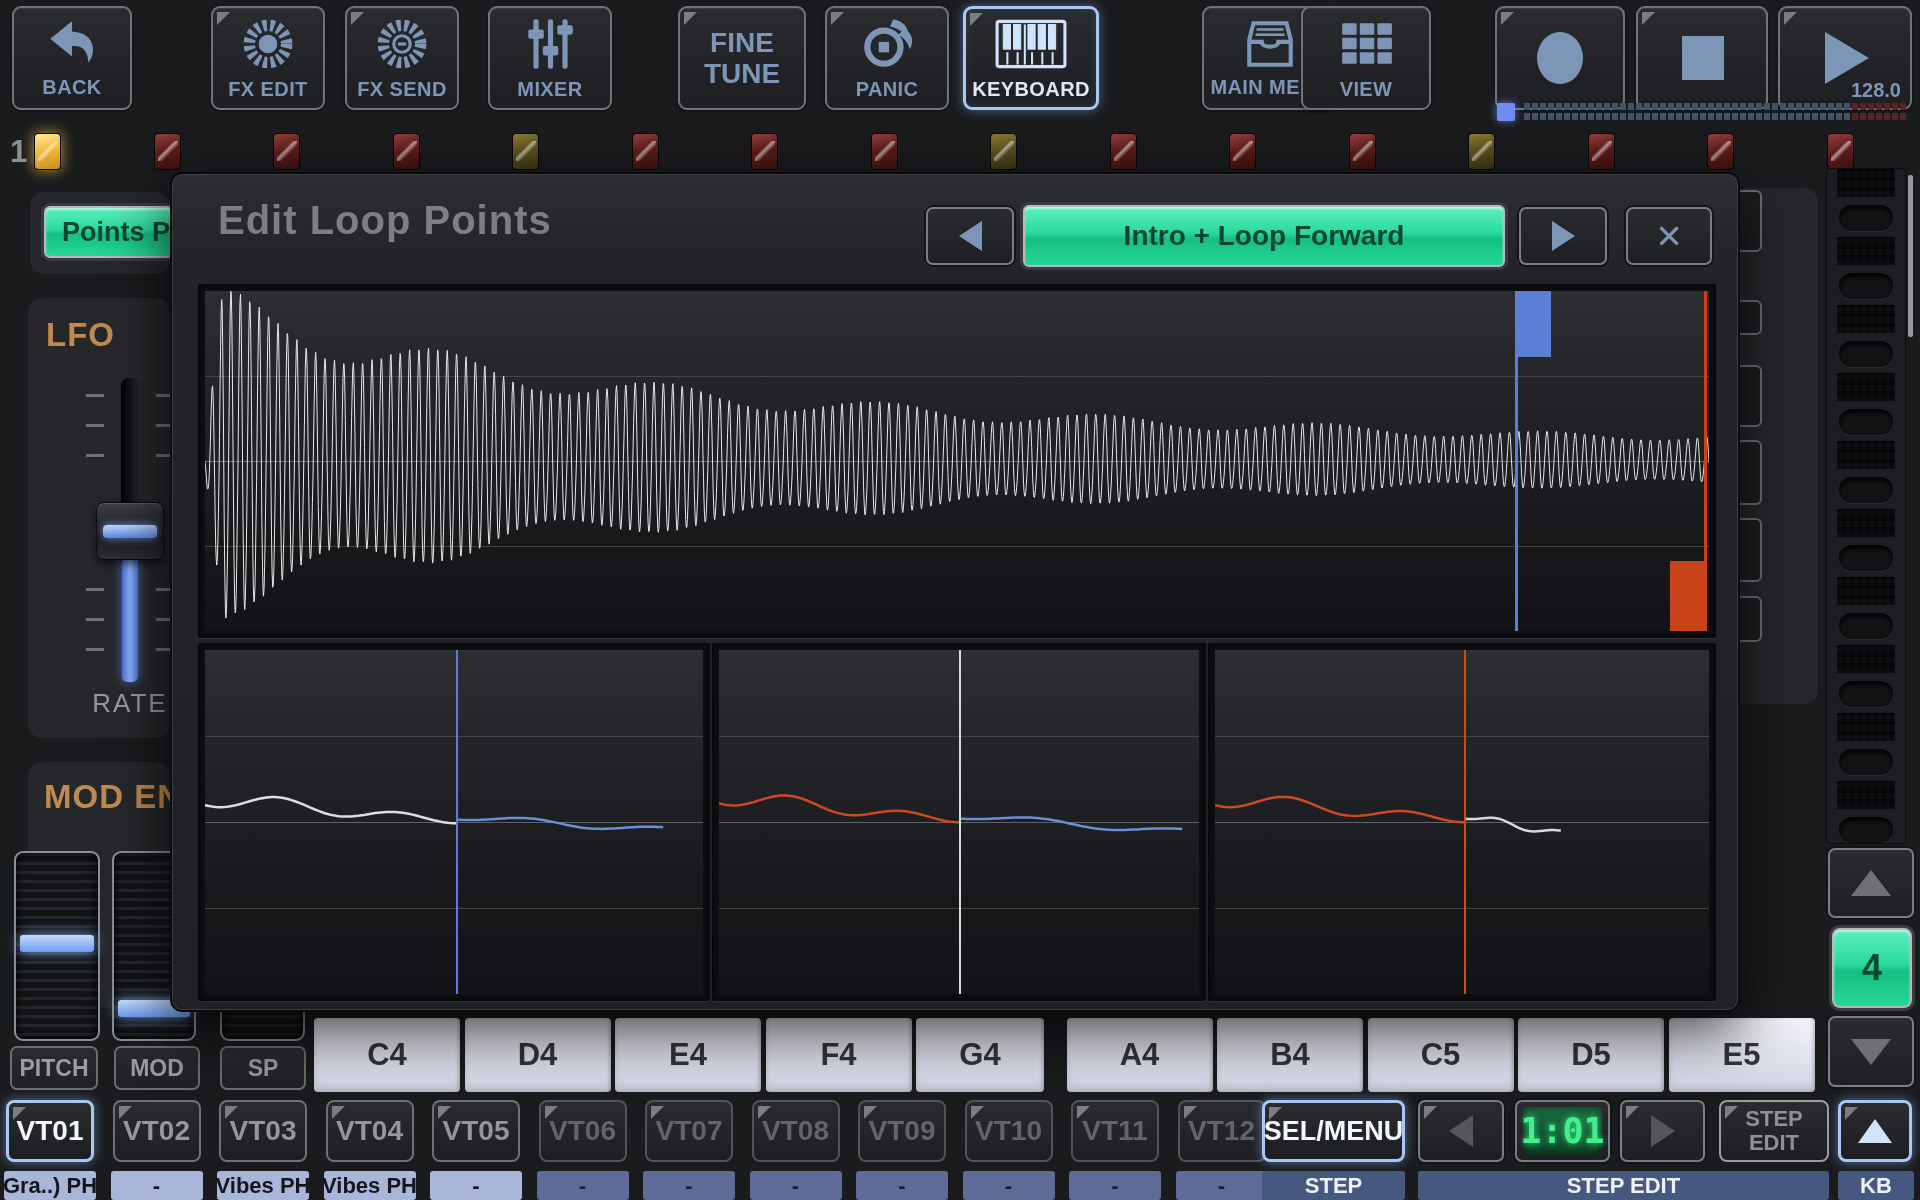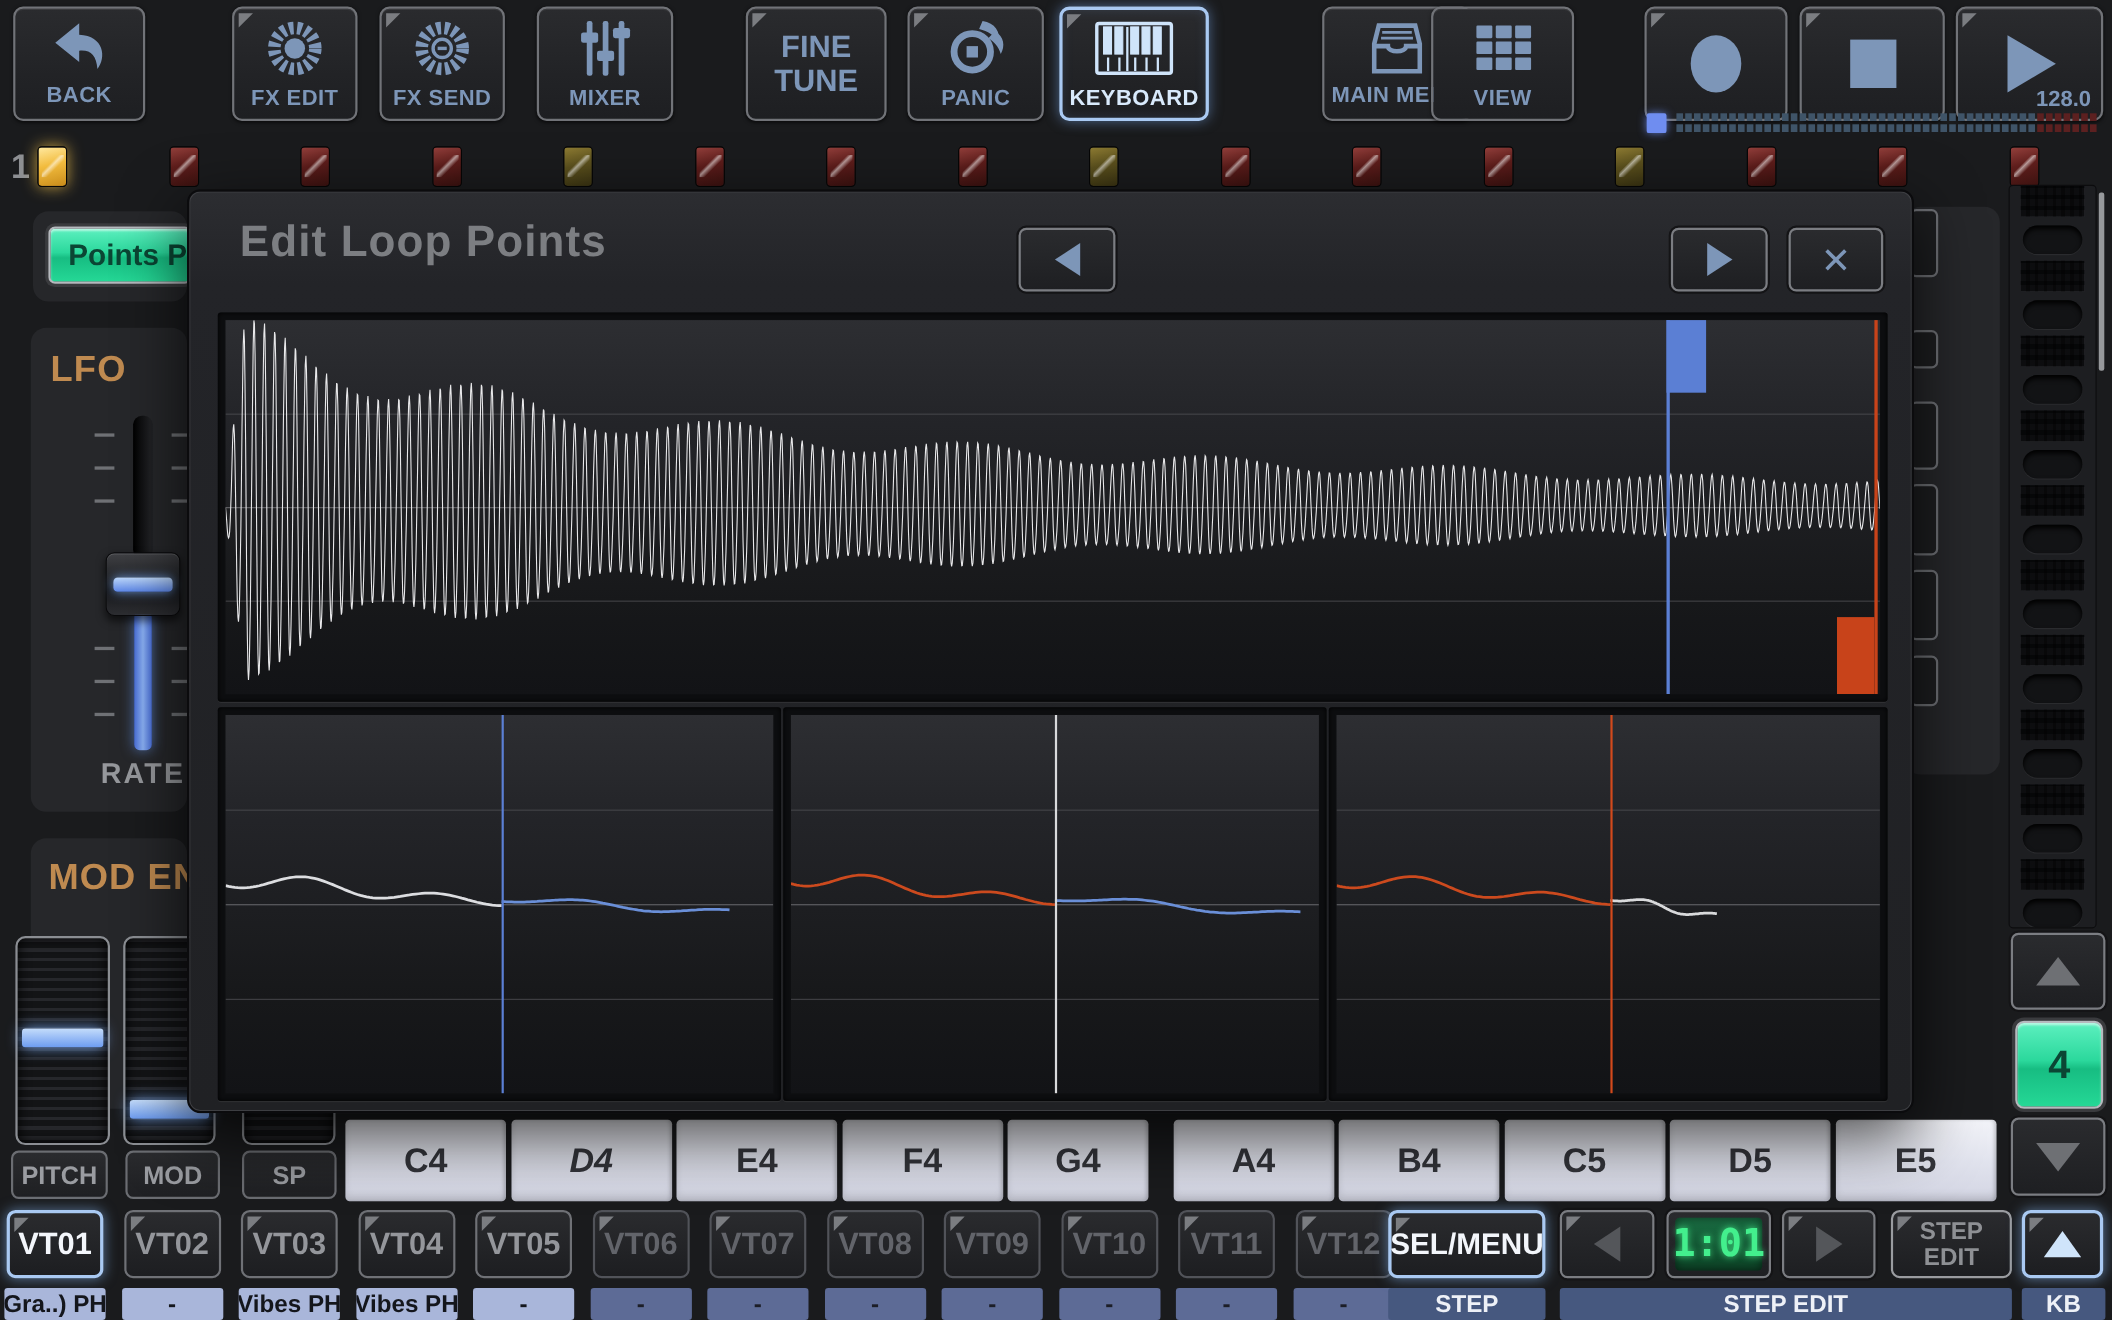--- a/index.html
+++ b/index.html
@@ -24,21 +24,21 @@
   .led{position:absolute;top:133px;width:27px;height:37px;border-radius:4px;border:1px solid #060606;overflow:hidden}
   .led:after{content:"";position:absolute;left:3px;top:7px;width:20px;height:20px;
              background:linear-gradient(135deg,transparent 38%,rgba(255,255,255,.55) 47%,transparent 62%)}
   .led.red{background:linear-gradient(165deg,#94403c 0%,#5e1d1b 45%,#3c1210 100%)}
   .led.ydim{background:linear-gradient(165deg,#8f7d33 0%,#5d521e 45%,#3b3412 100%)}
   .led.yon{background:linear-gradient(165deg,#ffe9a0 0%,#f2bc3e 45%,#c98c1a 100%);box-shadow:0 0 14px rgba(250,200,75,.75)}
   .step-num{position:absolute;left:10px;top:134px;font-size:31px;font-weight:bold;color:#8d8f93}
   
   .panel{position:absolute;background:#26272a;border-radius:14px}
   .sec-title{position:absolute;font-size:33px;font-weight:bold;color:#bf8a50;letter-spacing:1px;white-space:nowrap}
-  .rate{position:absolute;font-size:26px;font-weight:bold;color:#96989c;letter-spacing:2px;text-align:center}
+  .rate{position:absolute;font-size:26px;font-weight:normal;color:#96989c;letter-spacing:2px;text-align:center}
   .greenbtn{position:absolute;background:linear-gradient(180deg,#5cf0bf 0%,#2bd89c 45%,#17bd82 55%,#25d896 100%);
             border:2px solid #b6b9be;border-radius:6px;box-shadow:0 0 0 3px #3a3b3e,inset 0 2px 2px rgba(255,255,255,.55);
             color:#0b4634;font-weight:bold;display:flex;align-items:center;justify-content:center;overflow:hidden;white-space:nowrap}
   .fader-track{position:absolute;background:linear-gradient(90deg,#000,#202124 85%);border-radius:8px}
   .fader-fill{position:absolute;background:linear-gradient(90deg,#4a6fd8,#8cb2f6 50%,#4a6fd8);border-radius:5px;
               box-shadow:0 0 12px rgba(105,155,245,.65)}
   .fader-handle{position:absolute;background:linear-gradient(180deg,#404145,#232427 42%,#17181b 58%,#2d2e32);
                 border:1px solid #0a0a0c;border-radius:8px;box-shadow:0 4px 8px rgba(0,0,0,.6),inset 0 1px 0 rgba(255,255,255,.14)}
   .fader-handle:after{content:"";position:absolute;left:6px;right:6px;top:22px;height:13px;border-radius:4px;
                 background:linear-gradient(180deg,#bdd8fb,#5d87e8);box-shadow:0 0 10px rgba(125,175,250,.85)}
@@ -440,21 +440,21 @@
   </div>
   <div class="greenbtn" style="left:1832px;top:928px;width:80px;height:80px;font-size:36px;border-radius:8px">4</div>
   <div class="navbtn" style="left:1828px;top:1016px;width:86px;height:71px">
     <div class="tri" style="border-left:20px solid transparent;border-right:20px solid transparent;border-top:26px solid #6e7074"></div>
   </div>
 
   <div id="keys">
       <div class="key" style="position: absolute; left: 314px; top: 1018px; width: 146px; height: 74px;">
         <span>C4</span>
       </div>
-      <div class="key" style="position: absolute; left: 464.5px; top: 1018px; width: 146px; height: 74px; font-style: italic;">
+      <div class="key" style="position: absolute; left: 464.5px; top: 1018px; width: 146px; height: 74px;">
         <span>D4</span>
       </div>
       <div class="key" style="position: absolute; left: 615px; top: 1018px; width: 146px; height: 74px;">
         <span>E4</span>
       </div>
       <div class="key" style="position: absolute; left: 765.5px; top: 1018px; width: 146px; height: 74px;">
         <span>F4</span>
       </div>
       <div class="key" style="position: absolute; left: 916px; top: 1018px; width: 128px; height: 74px;">
         <span>G4</span>
@@ -564,20 +564,21 @@
 
   <div class="strip navy" style="left:1262px;top:1171px;width:143px;height:29px">STEP</div>
   <div class="strip navy" style="left:1418px;top:1171px;width:411px;height:29px">STEP EDIT</div>
   <div class="strip navy" style="left:1838px;top:1171px;width:76px;height:29px">KB</div>
 
   <div class="dialog">
     <div class="dlg-title">Edit Loop Points</div>
     <div class="navbtn" style="left:754px;top:33px;width:88px;height:58px">
       <div class="tri" style="border-top:15px solid transparent;border-bottom:15px solid transparent;border-right:23px solid #7d96b8"></div>
     </div>
+    <div class="greenbtn" style="left:851px;top:31px;width:482px;height:62px;font-size:28px">Intro + Loop Forward</div>
     <div class="navbtn" style="left:1347px;top:33px;width:88px;height:58px">
       <div class="tri" style="border-top:15px solid transparent;border-bottom:15px solid transparent;border-left:23px solid #7d96b8"></div>
     </div>
     <div class="navbtn" style="left:1454px;top:33px;width:86px;height:58px">
       <span class="close-glyph">✕</span>
     </div>
 
     <div class="screen" style="left:26px;top:110px;width:1518px;height:354px">
       <div class="screen-inner" id="wavescreen">
           <div class="gridline" style="top: 85px; background: rgb(77, 78, 81); opacity: 0.8;"></div>

